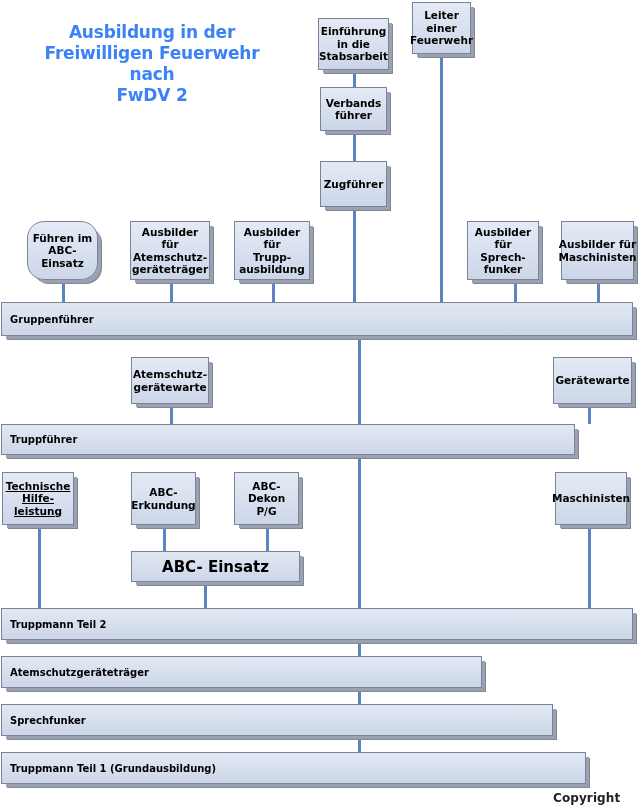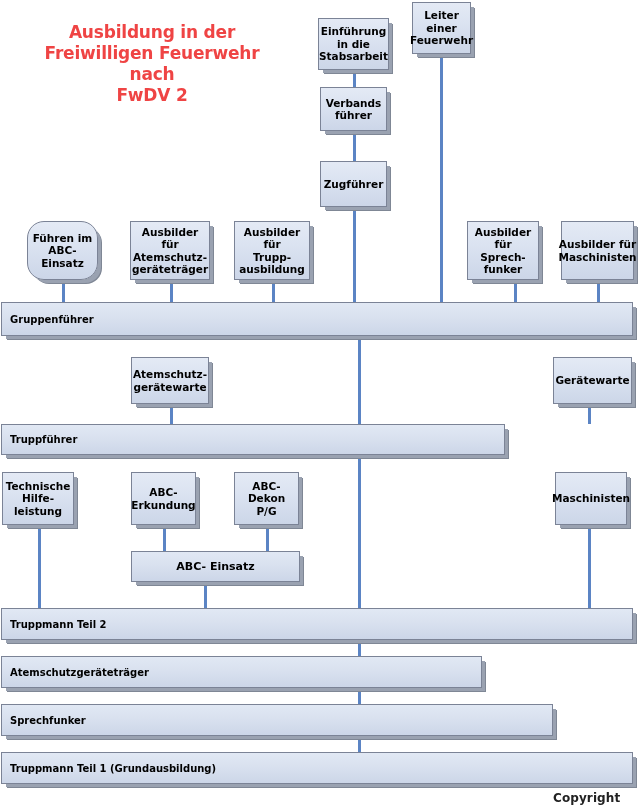--- a/index.html
+++ b/index.html
@@ -12,21 +12,21 @@
   }
   #stage{position:absolute;left:0;top:0;width:640px;height:806px;}
 
   
   .title{
     position:absolute;
     text-align:center;
     font-weight:bold;
     font-size:17px;
     line-height:21px;
-    color:#ef4444;
+    color:#3b82f6;
     white-space:pre-line;
     letter-spacing:-0.2px;
   }
 
   
   .box{
     position:absolute;
     box-sizing:border-box;
     border:1px solid #7b8396;
     background:linear-gradient(180deg,#e4eaf5 0%, #dbe3f1 40%, #ccd6e8 100%);
@@ -50,21 +50,21 @@
     background:linear-gradient(180deg,#e1e8f4 0%, #d9e1ef 45%, #ccd6e8 100%);
     box-shadow: 4px 4px 0 -1px #9aa2b1, 5px 5px 0 -1px #7f8795;
     display:flex;
     align-items:center;
     justify-content:flex-start;
     font-weight:bold;
     font-size:10px;
     color:#000;
     padding-left:8px;
   }
-  .bar.center{justify-content:center;padding-left:0;font-size:11px;}
+  .bar.center{justify-content:center;padding-left:0;font-size:15px;}
 
   
   .arrow{
     position:absolute;
     width:3px;
     background:#5b84c4;
   }
   .arrow::before{
     content:"";
     position:absolute;
@@ -168,39 +168,39 @@
   <div class="box" style="left:561px;top:221px;width:73px;height:59px;">Ausbilder für
 Maschinisten</div>
 
   <div class="bar" style="left:1px;top:302px;width:632px;height:34px;">Gruppenführer</div>
 
   <div class="box" style="left:131px;top:357px;width:78px;height:47px;">Atemschutz-
 gerätewarte</div>
 
   <div class="box" style="left:553px;top:357px;width:79px;height:47px;">Gerätewarte</div>
 
-  <div class="bar" style="left:1px;top:424px;width:504px;height:31px;">Truppführer</div>
-
-  <div class="box" style="left:2px;top:472px;width:72px;height:53px;">Technische
+  <div class="bar" style="left:1px;top:424px;width:574px;height:31px;">Truppführer</div>
+
+  <div class="box" style="left:2px;top:472px;width:72px;height:53px;text-decoration:underline;">Technische
 Hilfe-
 leistung</div>
 
   <div class="box" style="left:131px;top:472px;width:65px;height:53px;">ABC-
 Erkundung</div>
 
   <div class="box" style="left:234px;top:472px;width:65px;height:53px;">ABC-
 Dekon P/G</div>
 
   <div class="box" style="left:555px;top:472px;width:72px;height:53px;">Maschinisten</div>
 
   <div class="bar center" style="left:131px;top:551px;width:169px;height:31px;">ABC- Einsatz</div>
 
   <div class="bar" style="left:1px;top:608px;width:632px;height:32px;">Truppmann Teil 2</div>
 
   <div class="bar" style="left:1px;top:656px;width:481px;height:32px;text-align:right;">Atemschutzgeräteträger</div>
 
   <div class="bar" style="left:1px;top:704px;width:552px;height:32px;">Sprechfunker</div>
 
-  <div class="bar" style="left:1px;top:752px;width:632px;height:32px;">Truppmann Teil 1 (Grundausbildung)</div>
+  <div class="bar" style="left:1px;top:752px;width:585px;height:32px;">Truppmann Teil 1 (Grundausbildung)</div>
 
   <div class="copyright" style="left:553px;top:791px;">Copyright by FF Oelsa</div>
 
 </div>
 
 </body></html>

